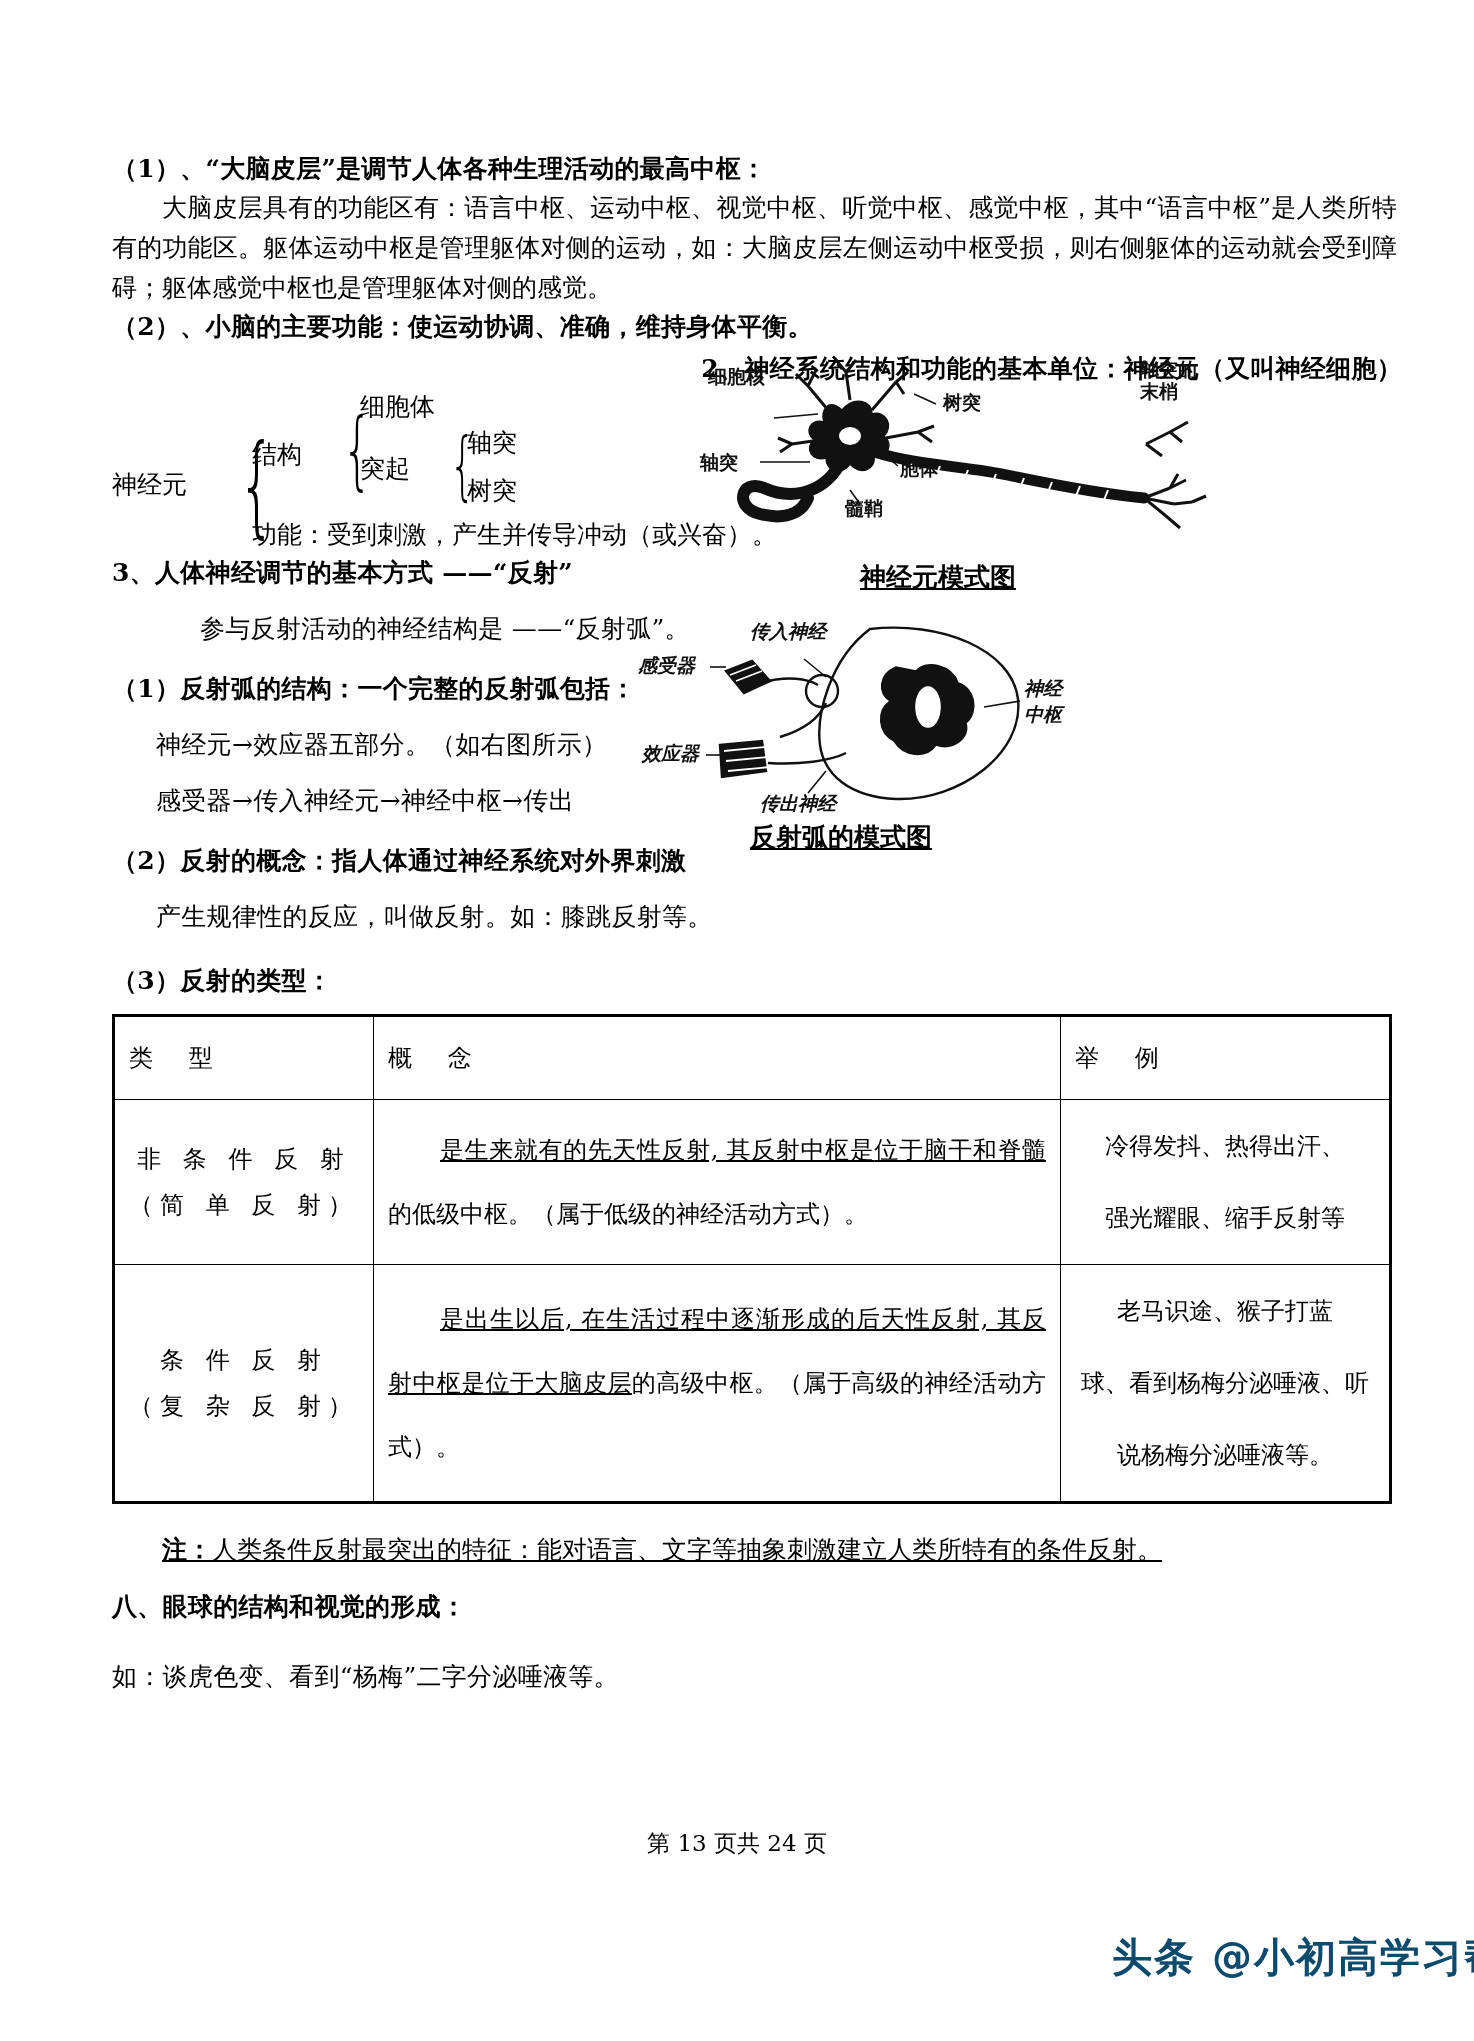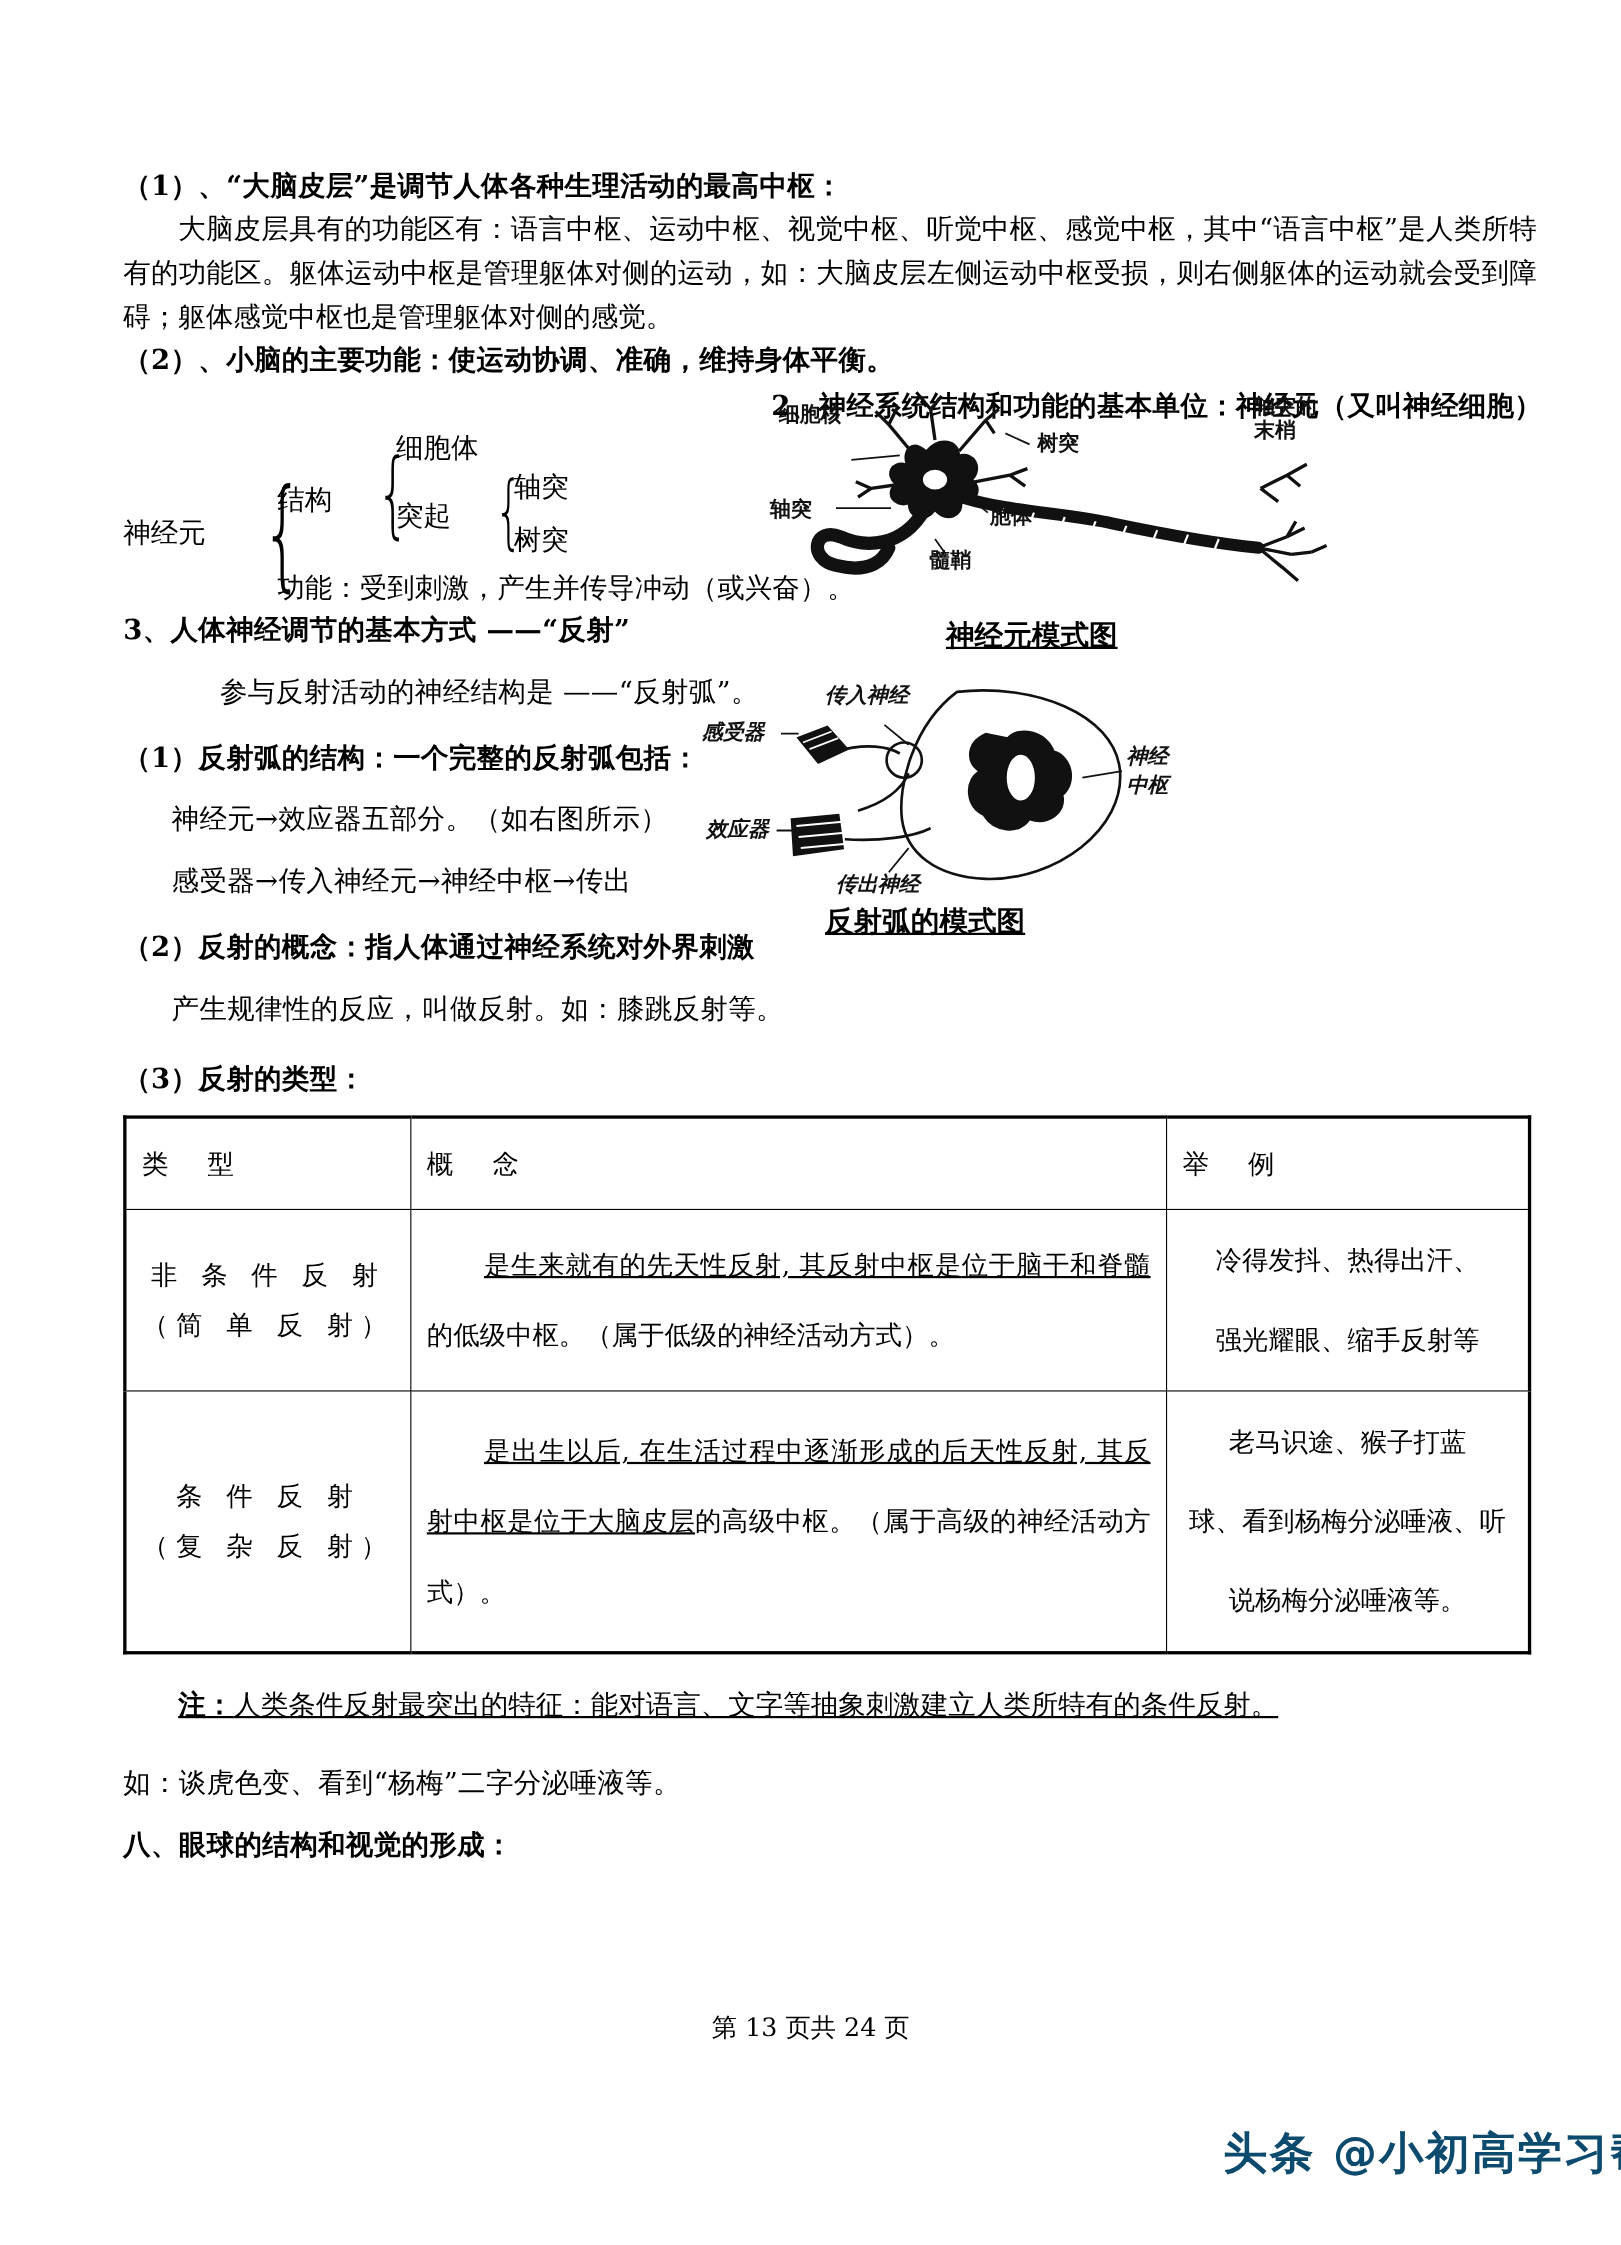--- a/index.html
+++ b/index.html
@@ -268,25 +268,25 @@
           <div>说杨梅分泌唾液等。</div>
         </td>
       </tr>
     </tbody>
       </table>
 
     <div class="note-line">
       <span class="bold u">注：</span><span class="u">人类条件反射最突出的特征：能对语言、文字等抽象刺激建立人类所特有的条件反射。</span>
     </div>
 
-    <div class="line after-note">如：谈虎色变、看到“杨梅”二字分泌唾液等。</div>
-
     <div class="line" style="margin-top:18px;">
       <span class="bold">八、眼球的结构和视觉的形成：</span>
     </div>
+
+    <div class="line after-note">如：谈虎色变、看到“杨梅”二字分泌唾液等。</div>
   </div>
 
   <div class="fig" style="left:700px; top:348px; width:530px; height:205px;">
     <svg width="530" height="205" viewBox="0 0 530 205">
       <g stroke="#111" fill="none" stroke-width="2">
 
         <path d="M142 62 C128 50 120 62 124 74 C110 70 104 84 114 92
                  C104 100 112 114 126 110 C126 124 142 128 150 116
                  C160 128 176 122 174 108 C188 110 194 96 184 88
                  C194 78 186 62 172 66 C172 52 154 48 142 62 Z" fill="#111" stroke="#111" stroke-width="1.5"></path>

